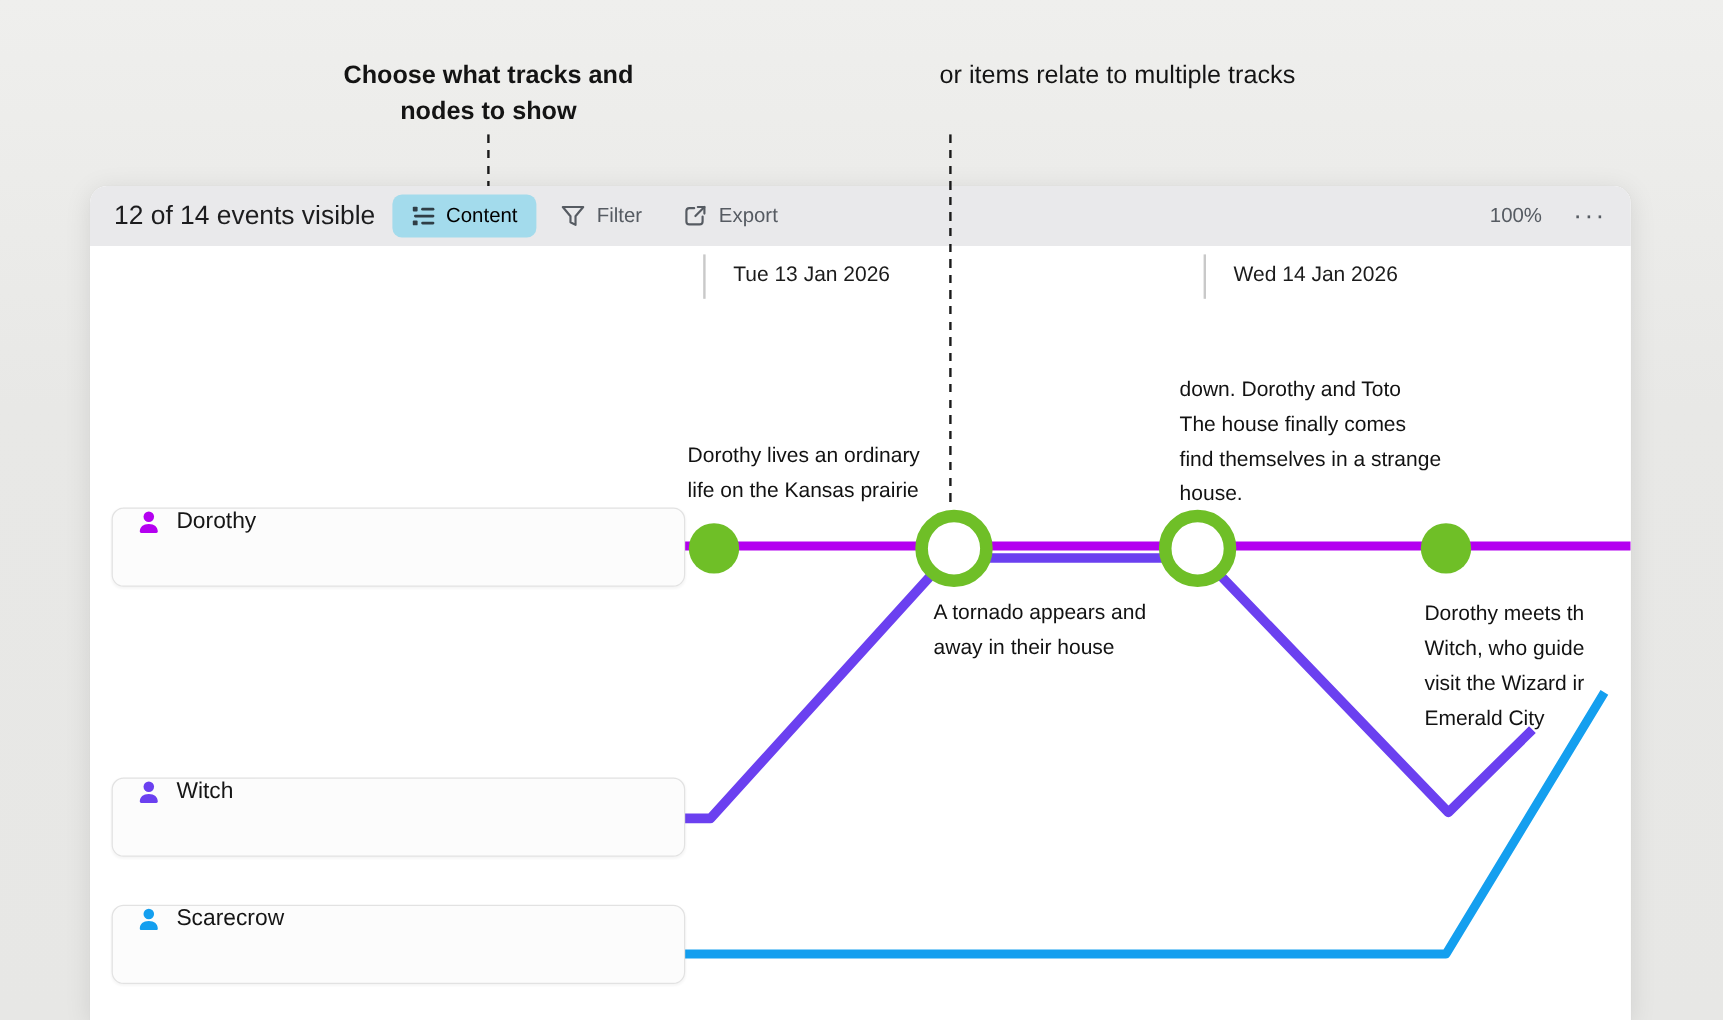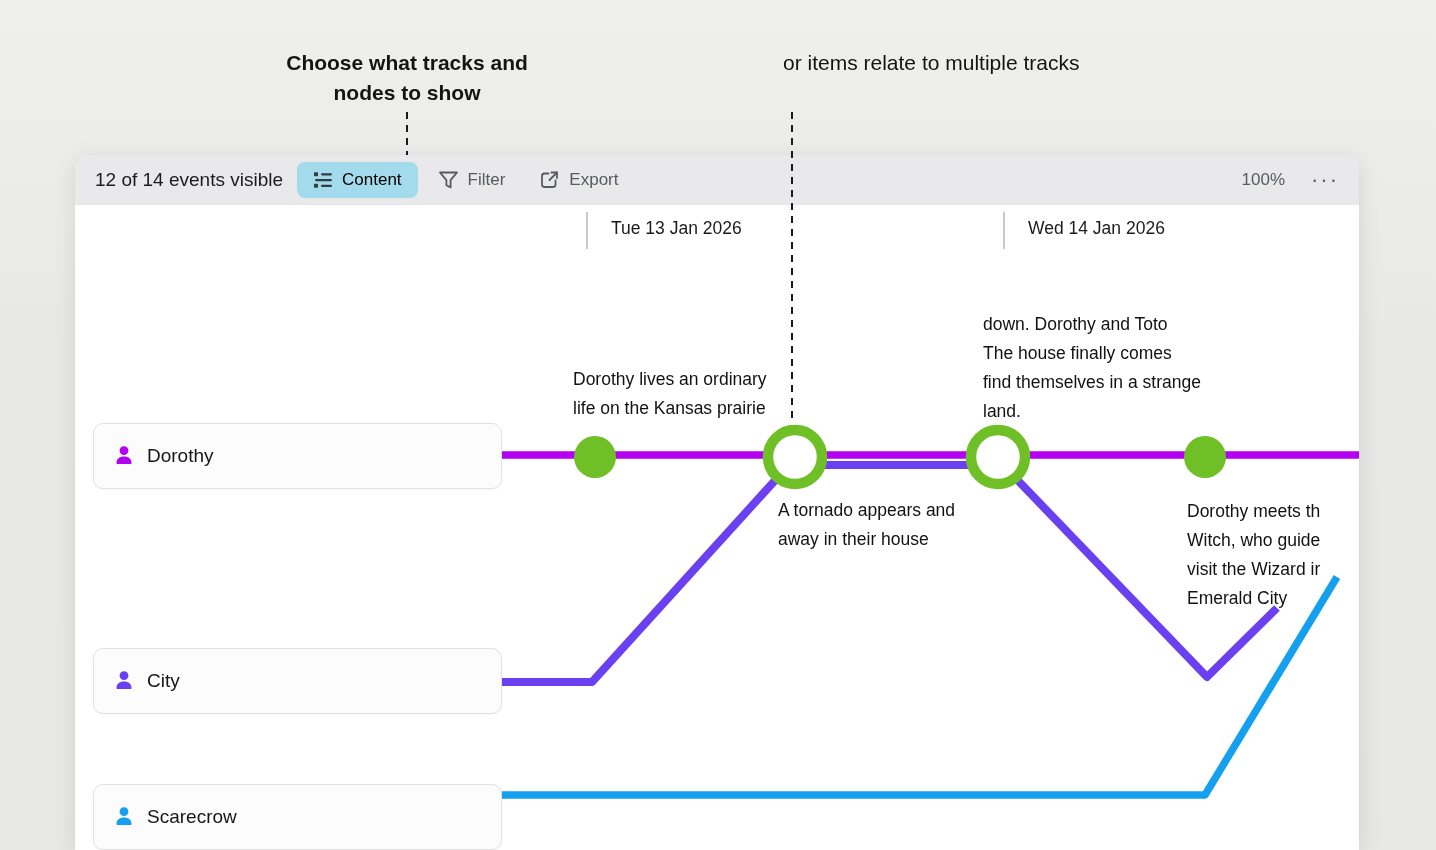--- a/index.html
+++ b/index.html
@@ -21,42 +21,42 @@
     position:absolute; left:75px; top:155px; width:1284px; bottom:0;
     background:#fff; border-radius:14px 14px 0 0; overflow:hidden;
     box-shadow:0 4px 22px rgba(0,0,0,.10), 0 0 1px rgba(0,0,0,.08);
   }
 
   
   .toolbar {
     height:50px; background:#E9E9EB; display:flex; align-items:center;
     padding:0 20px; border-radius:14px 14px 0 0;
   }
-  .tb-count { font-size:19px; color:#1c1c1e; margin-right:14px; white-space:nowrap; }
+  .tb-count { font-size:22px; color:#1c1c1e; margin-right:14px; white-space:nowrap; }
   .tb-btn { display:flex; align-items:center; gap:9px; border:none; background:transparent;
             font-family:inherit; font-size:17px; color:#565b62; cursor:pointer;
             padding:8px 12px; border-radius:8px; white-space:nowrap; }
   .tb-btn svg { display:block; }
   .tb-btn.content { color:#000000; padding:8px 16px; font-weight:500; }
   .tb-spacer { flex:1; }
   .tb-zoom { font-size:17px; color:#565b62; margin-right:26px;margin-left:32px; }
   .tb-more { font-size:22px; color:#565b62; letter-spacing:2px; cursor:pointer; line-height:20px; }
 
   
   .canvas { position:absolute; left:0; top:50px; right:0; bottom:0; background:#fff; }
   .date-tick { position:absolute; top:7px; width:2px; height:37px; background:#C9C9C9; }
   .date-label { position:absolute; top:13px; font-size:17.5px; font-weight:500; color:#1b1b1b; white-space:nowrap; }
   .tracks-svg { position:absolute; left:0; top:0; }
 
   .event-text { position:absolute; font-size:17.5px; line-height:29px; color:#121212; white-space:nowrap; }
 
   .track-card {
-    position:absolute; left:18px; width:409px; height:66px;
+    position:absolute; left:18px; width:478px; height:66px;
     background:#FCFCFC; border:1px solid #E2E2E2; border-radius:10px;
-    display:flex; align-items:center; padding:0 18px; gap:11px; cursor:pointer;
+    display:flex; padding:0 18px; gap:11px; cursor:pointer;
     box-shadow:0 1px 2px rgba(0,0,0,.04);
   }
   .track-card .p-icon { width:24px; height:24px; flex:0 0 auto; }
   .track-card .t-label { font-size:19px; font-weight:500; color:#161616; }
 </style>
 </head>
 <body>
 
 <div class="callout center" style="left:237px; top:48px; width:340px;">
   <div>Choose what tracks and</div>
@@ -135,21 +135,21 @@
 
     <div class="event-text" style="left:498px; top:160px;">
       <div>Dorothy lives an ordinary</div>
       <div>life on the Kansas prairie</div>
     </div>
 
     <div class="event-text" style="left:908px; top:105px;">
       <div>down. Dorothy and Toto</div>
       <div>The house finally comes</div>
       <div>find themselves in a strange</div>
-      <div>land.</div>
+      <div>house.</div>
     </div>
 
     <div class="event-text" style="left:703px; top:291px;">
       <div>A tornado appears and</div>
       <div>away in their house</div>
     </div>
 
     <div class="event-text" style="left:1112px; top:292px;">
       <div>Dorothy meets th</div>
       <div>Witch, who guide</div>
@@ -163,24 +163,24 @@
         <path d="M12 12.6c-4.7 0-7.5 2.6-7.5 6.3 0 .7.5 1.2 1.2 1.2h12.6c.7 0 1.2-.5 1.2-1.2 0-3.7-2.8-6.3-7.5-6.3z"></path>
       </svg>
       <span class="t-label">Dorothy</span>
     </div>
 
     <div class="track-card" style="top:443px;">
       <svg class="p-icon" viewBox="0 0 24 24" fill="#6B40F0">
         <circle cx="12" cy="6.6" r="4.4"></circle>
         <path d="M12 12.6c-4.7 0-7.5 2.6-7.5 6.3 0 .7.5 1.2 1.2 1.2h12.6c.7 0 1.2-.5 1.2-1.2 0-3.7-2.8-6.3-7.5-6.3z"></path>
       </svg>
-      <span class="t-label">City</span>
+      <span class="t-label">Witch</span>
     </div>
 
-    <div class="track-card" style="top:579px;">
+    <div class="track-card" style="top:549px;">
       <svg class="p-icon" viewBox="0 0 24 24" fill="#149FEF">
         <circle cx="12" cy="6.6" r="4.4"></circle>
         <path d="M12 12.6c-4.7 0-7.5 2.6-7.5 6.3 0 .7.5 1.2 1.2 1.2h12.6c.7 0 1.2-.5 1.2-1.2 0-3.7-2.8-6.3-7.5-6.3z"></path>
       </svg>
       <span class="t-label">Scarecrow</span>
     </div>
 
   </div>
 </div>
 

